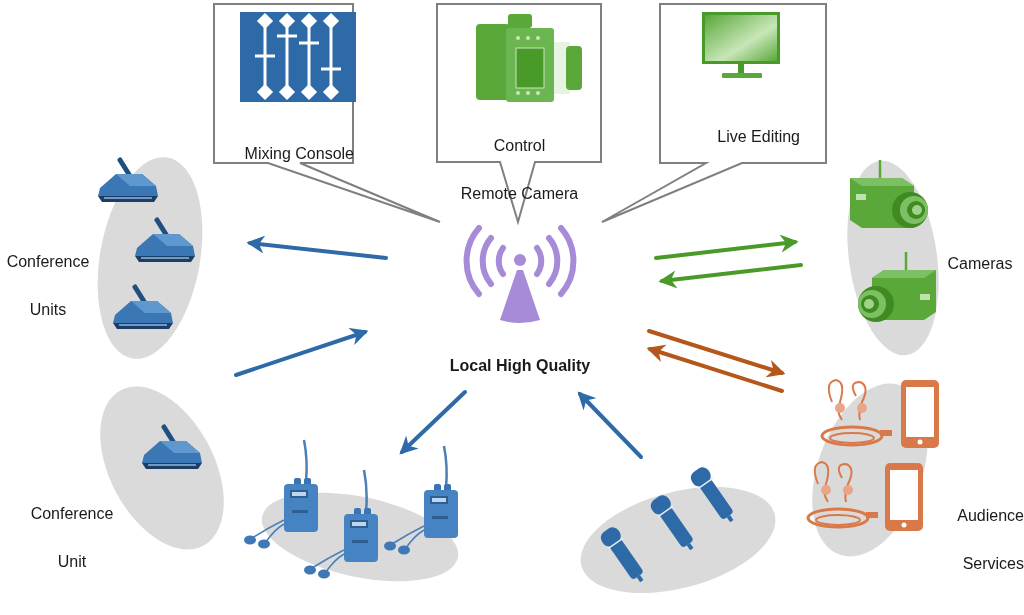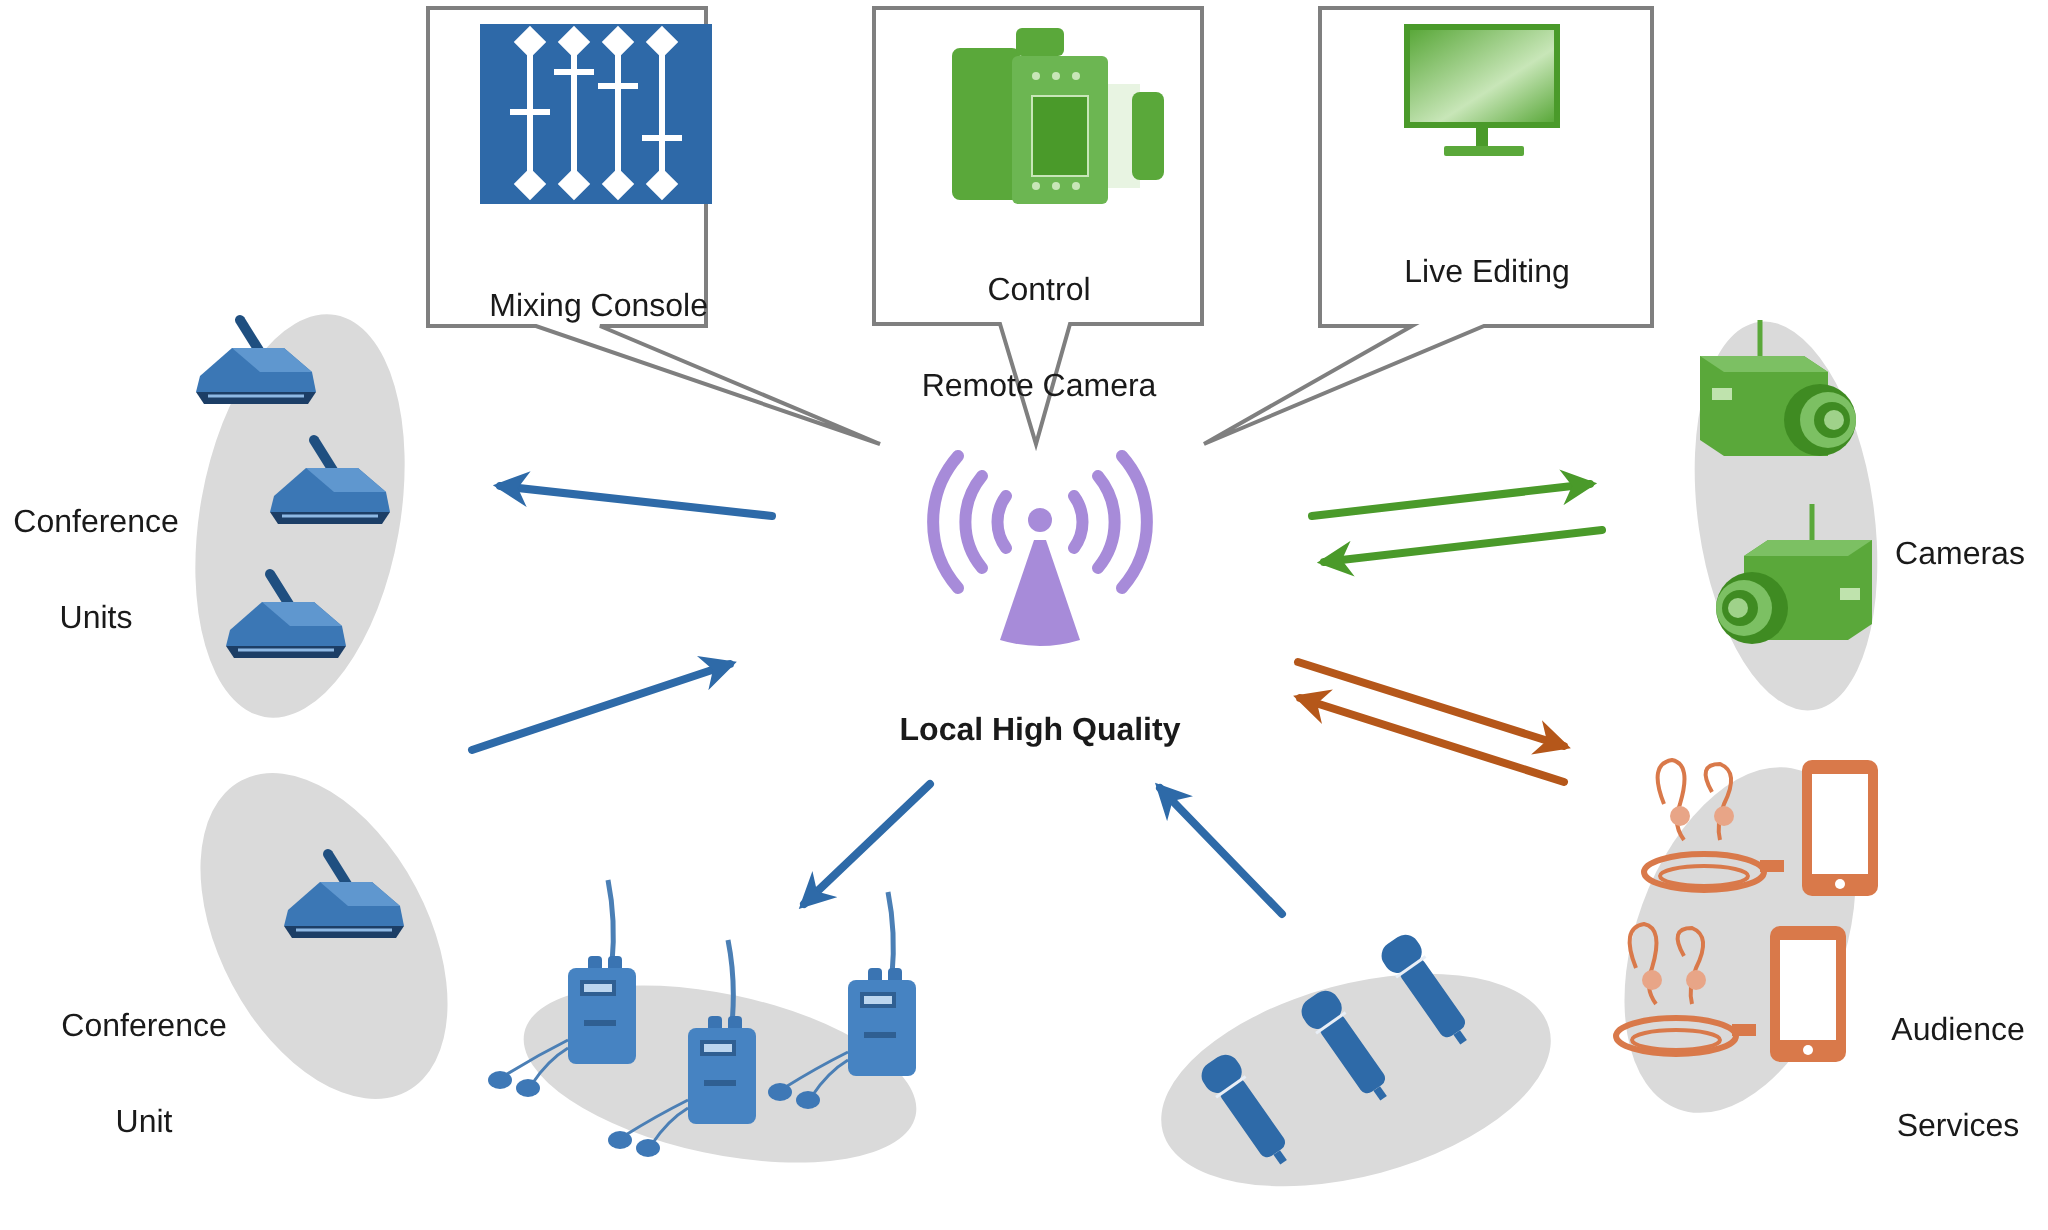--- a/index.html
+++ b/index.html
@@ -223,21 +223,21 @@
   <line x1="782" y1="391" x2="650" y2="349" stroke="#b5571a" stroke-width="4" stroke-linecap="round" marker-end="url(#ah-orange)"></line>
 </svg>
 
 <div class="label" style="left:214px; top:118px; width:140px;text-align:right;">
   <span>Mixing Console</span>
 </div>
 <div class="label" style="left:437px; top:110px; width:165px;">
   <div>Control</div>
   <div>Remote Camera</div>
 </div>
-<div class="label" style="left:660px; top:101px; width:167px;">
+<div class="label" style="left:633px; top:101px; width:167px;text-align:right;">
   <div>Live Editing</div>
 </div>
 
 <div class="label" style="left:420px; top:330px; width:200px;font-weight:bold;">
   <div>Local High Quality</div>
 </div>
 
 <div class="label" style="left:0px; top:226px; width:96px;">
   <div>Conference</div>
   <div>Units</div>
@@ -245,19 +245,19 @@
 <div class="label" style="left:24px; top:478px; width:96px;">
   <div>Conference</div>
   <div>Unit</div>
 </div>
 <div class="label" style="left:290px; top:590px; width:170px;">
   
 </div>
 <div class="label" style="left:620px; top:590px; width:130px;">
   
 </div>
-<div class="label" style="left:940px; top:242px; width:80px;">
+<div class="label" style="left:940px; top:228px; width:80px;">
   <span>Cameras</span>
 </div>
-<div class="label" style="left:934px; top:480px; width:90px;">
+<div class="label" style="left:934px; top:480px; width:90px;text-align:right;">
   <div>Audience</div>
   <div>Services</div>
 </div>
 
 </body></html>

